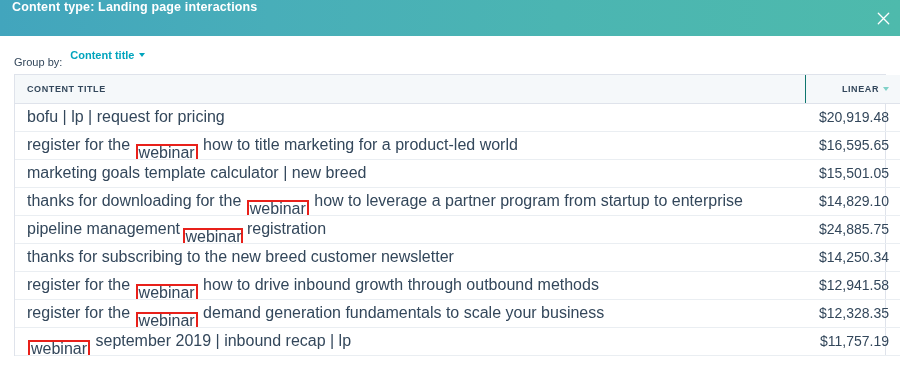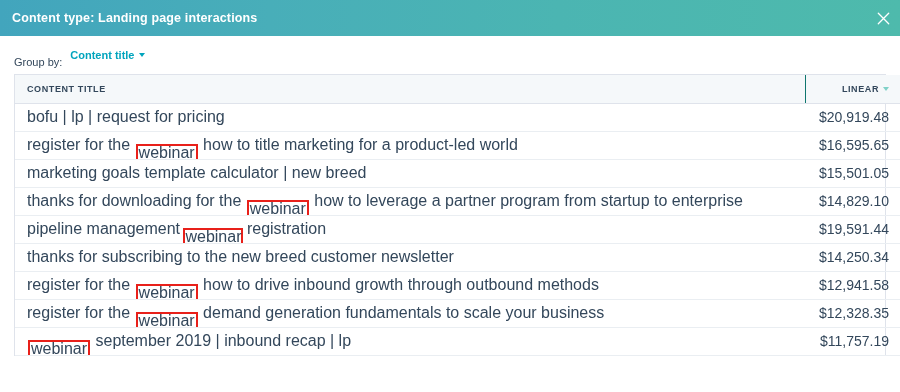--- a/index.html
+++ b/index.html
@@ -11,21 +11,21 @@
     background: #ffffff;
     font-family: "Liberation Sans", sans-serif;
   }
 
   
   .modal-header {
     position: relative;
     height: 36px;
     background: linear-gradient(90deg, #42a5bd 0%, #48aeb9 30%, #4bb5b2 62%, #4ebaac 100%);
     display: flex;
-    align-items: center;
+    align-items: flex-start;
   }
   .modal-title {
     color: #ffffff;
     font-size: 12.5px;
     font-weight: bold;
     letter-spacing: .15px;
     margin-left: 12px;
     white-space: nowrap;
   }
   .close-btn {
@@ -194,21 +194,21 @@
         <tr>
           <td><span>marketing goals template calculator | new breed</span></td>
           <td class="val">$15,501.05</td>
         </tr>
         <tr>
           <td><span>thanks for downloading for the </span><span class="hl">webinar</span><span> how to leverage a partner program from startup to enterprise</span></td>
           <td class="val">$14,829.10</td>
         </tr>
         <tr>
           <td><span>pipeline management </span><span class="hl tight">webinar</span><span> registration</span></td>
-          <td class="val">$19,591.44</td>
+          <td class="val">$24,885.75</td>
         </tr>
         <tr>
           <td><span>thanks for subscribing to the new breed customer newsletter</span></td>
           <td class="val">$14,250.34</td>
         </tr>
         <tr>
           <td><span>register for the </span><span class="hl">webinar</span><span> how to drive inbound growth through outbound methods</span></td>
           <td class="val">$12,941.58</td>
         </tr>
         <tr>

